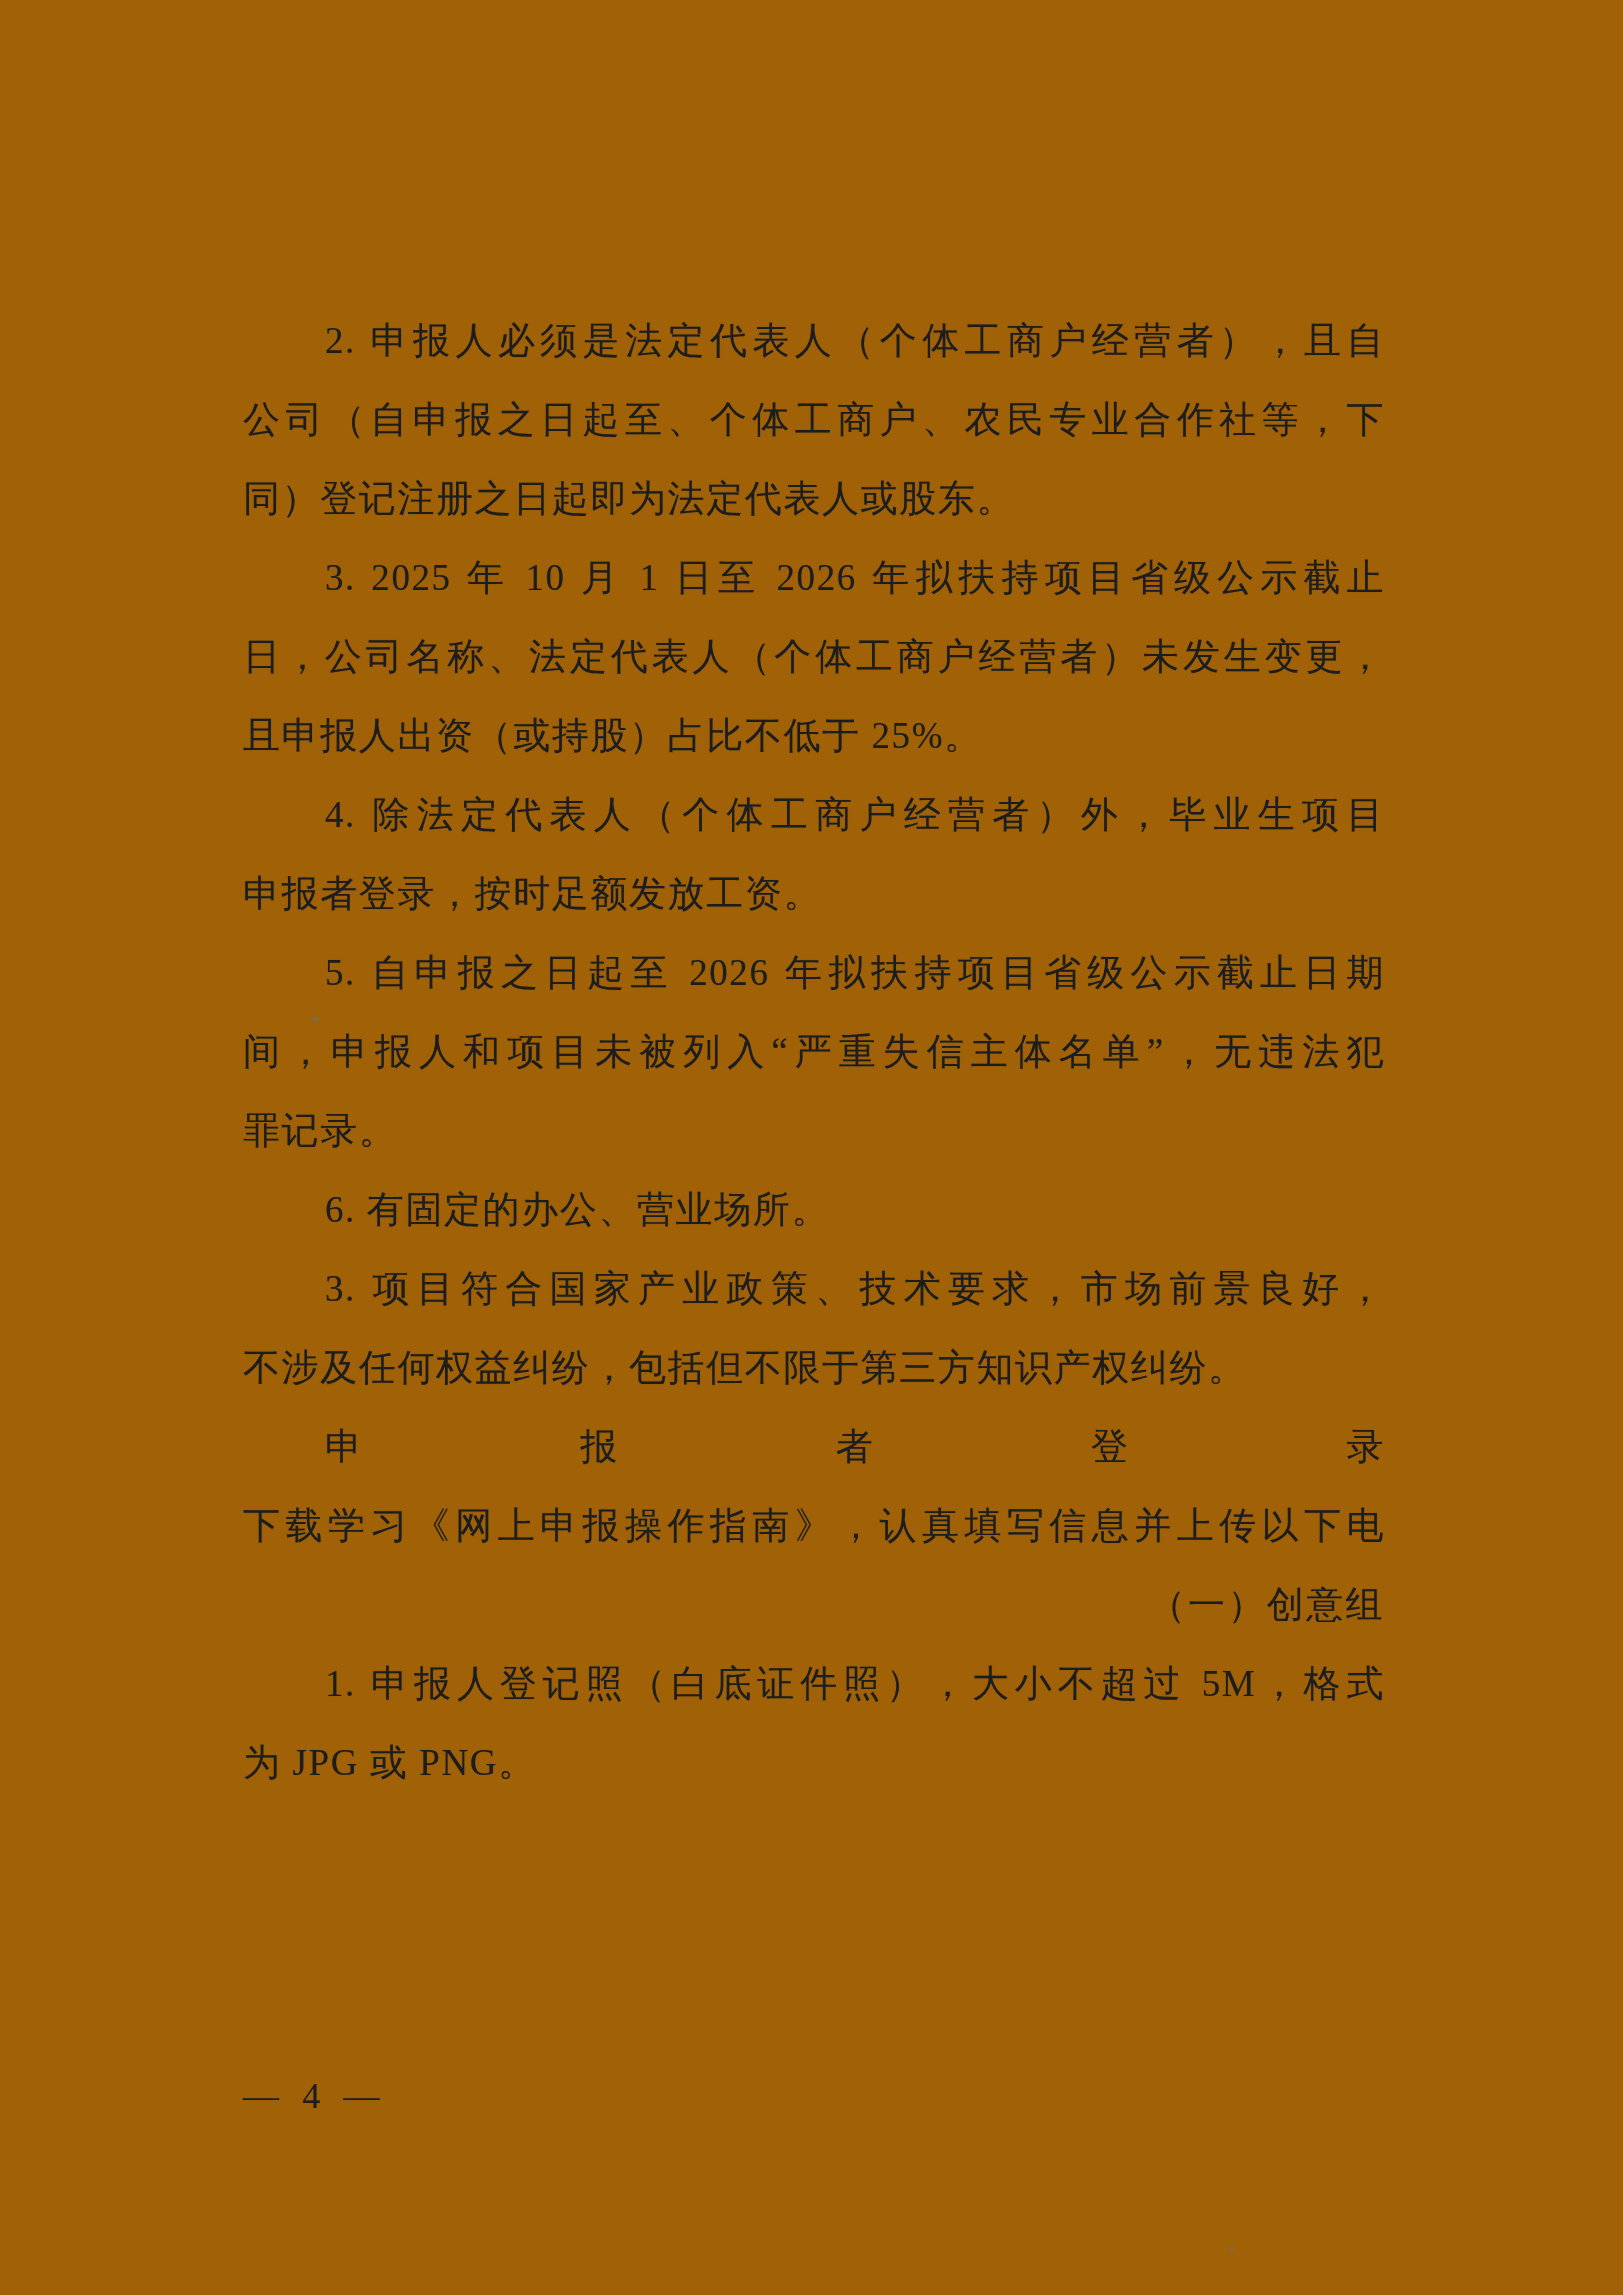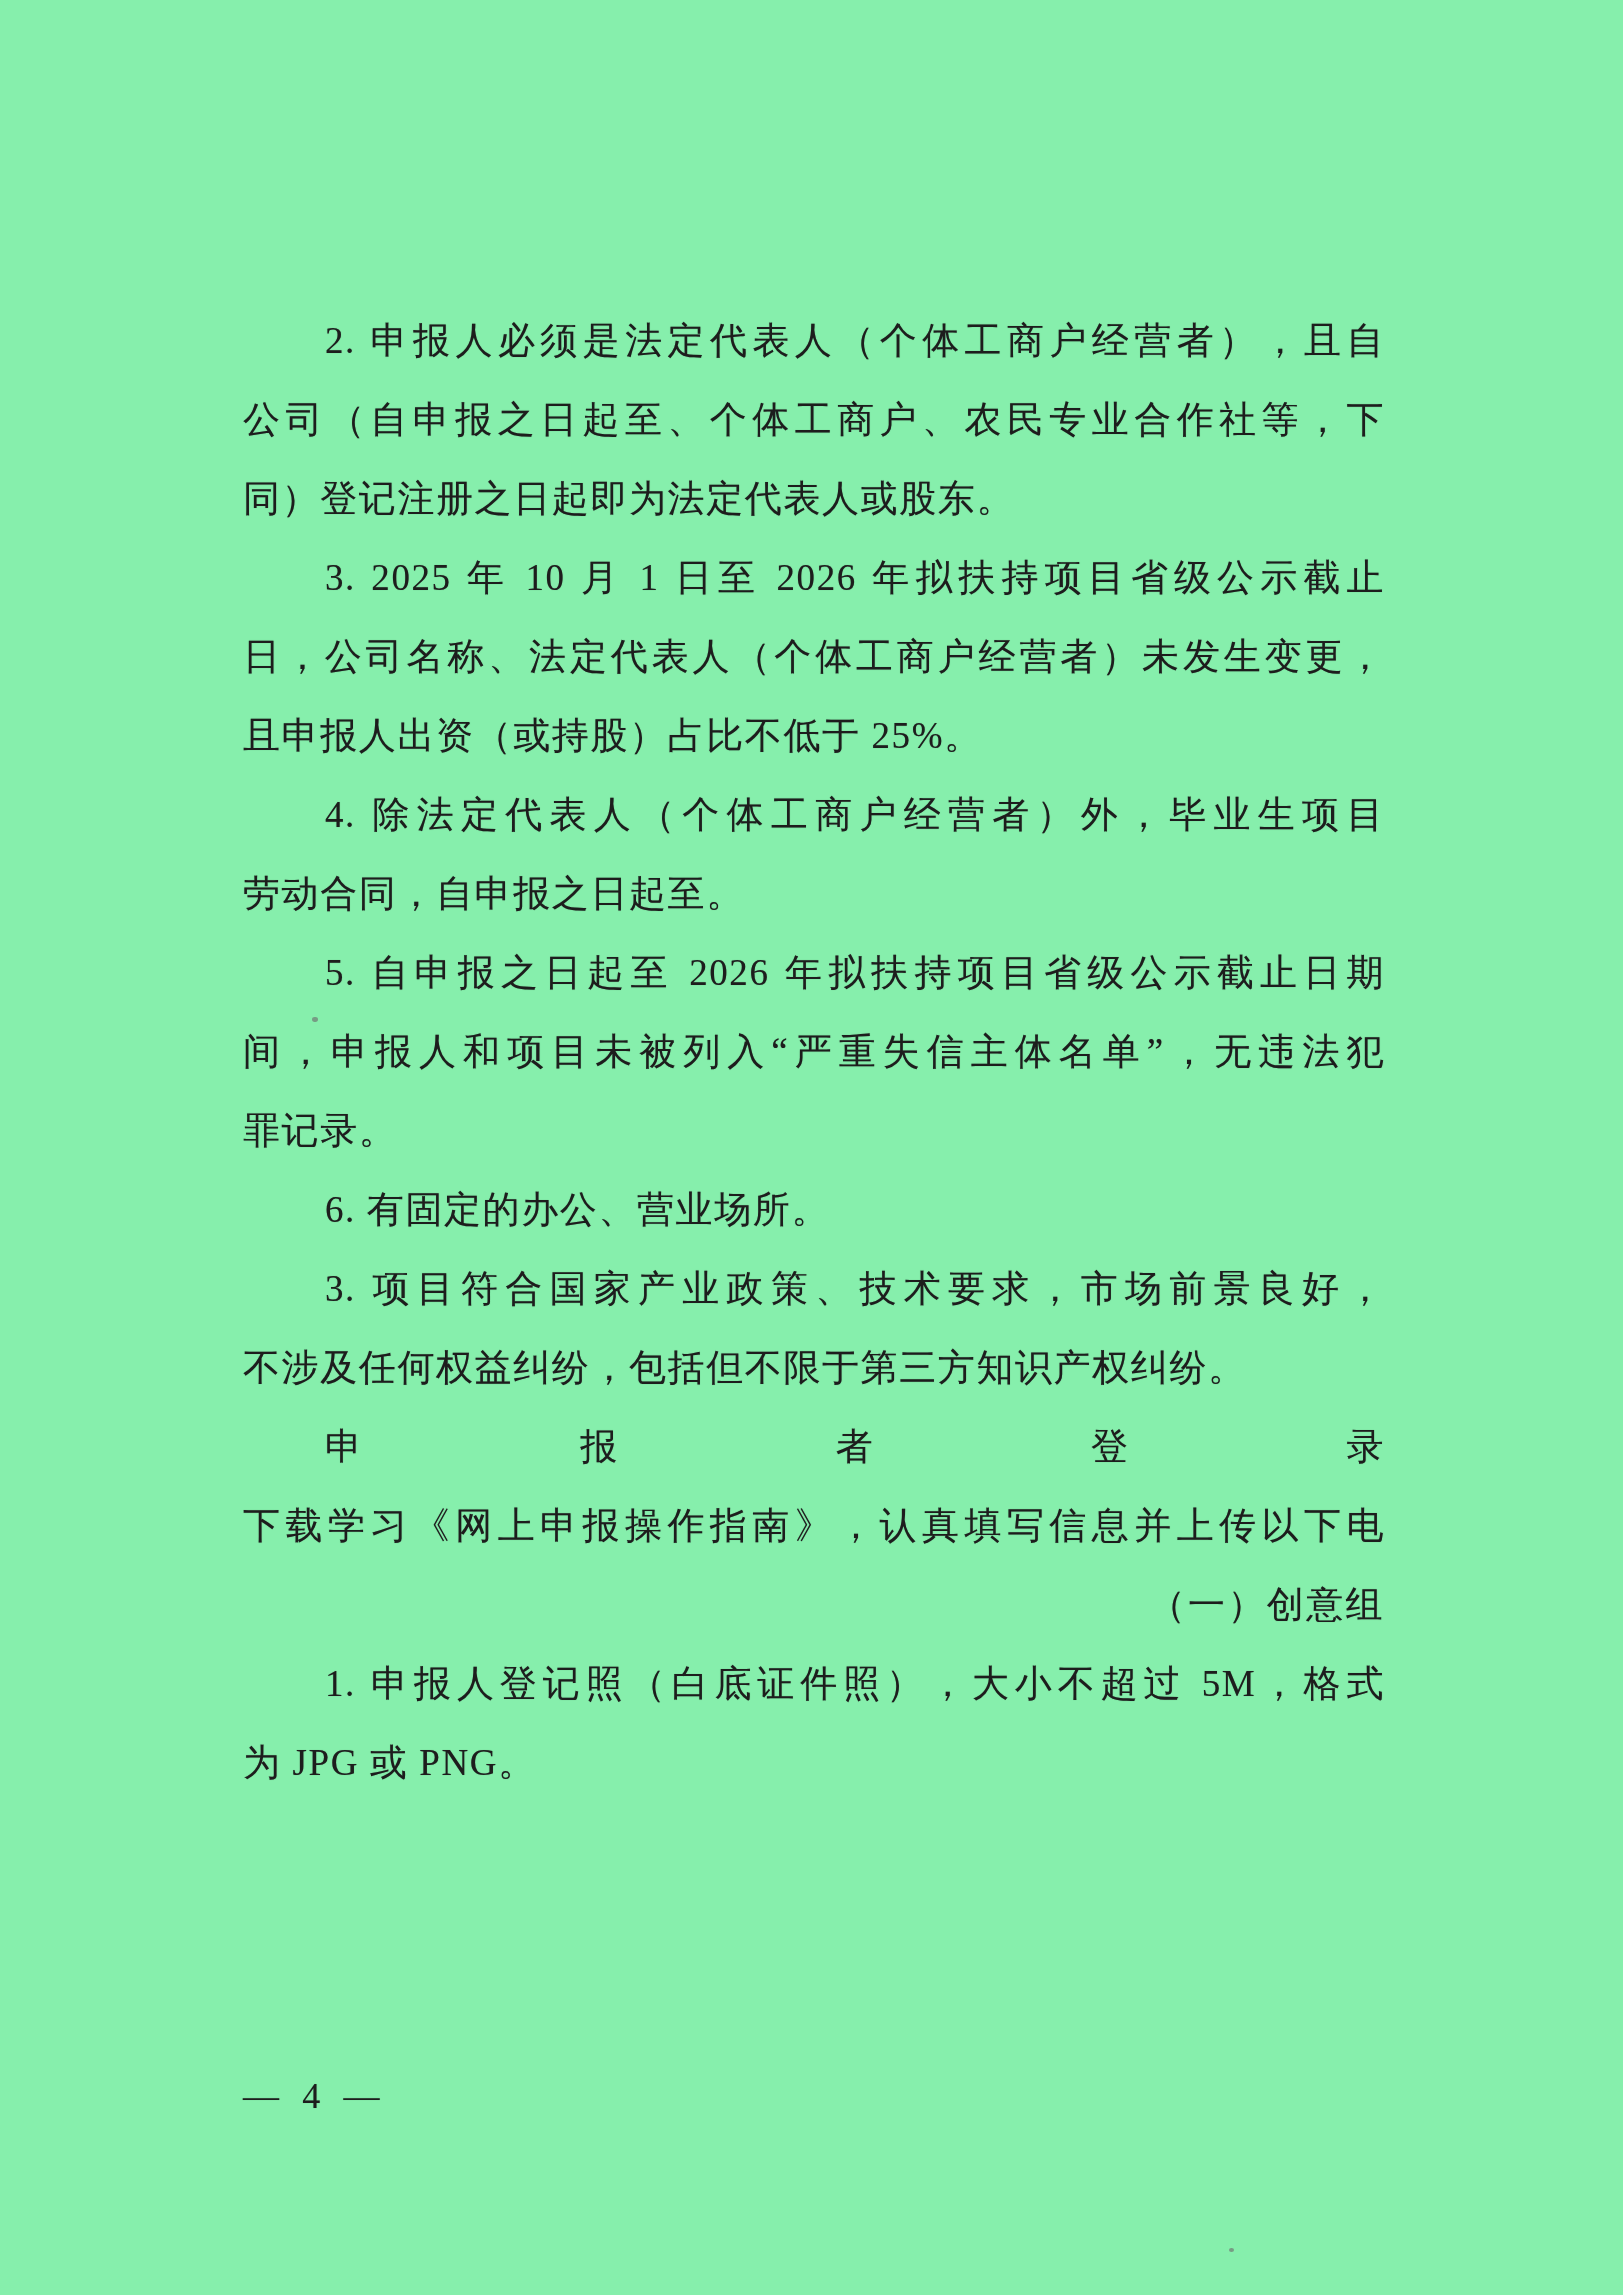--- a/index.html
+++ b/index.html
@@ -4,21 +4,21 @@
 <style>
   html, body {
     margin: 0;
     padding: 0;
     background: #e8e8e8;
   }
   .page {
     position: relative;
     width: 1623px;
     height: 2295px;
-    background: #86efac;
+    background: #a16207;
     overflow: hidden;
     font-family: "Liberation Serif", "DejaVu Serif", serif;
     color: #1d1d1d;
   }
   
   .text-block {
     position: absolute;
     left: 243px;
     top: 301px;
     width: 1142px;
@@ -80,21 +80,21 @@
 <div class="page">
 
   <main class="text-block" id="lines-container">
       <div class="line para-start">2. 申报人必须是法定代表人（个体工商户经营者），且自</div>
       <div class="line para-mid">公司（自申报之日起至、个体工商户、农民专业合作社等，下</div>
       <div class="line para-end">同）登记注册之日起即为法定代表人或股东。</div>
       <div class="line para-start">3. 2025 年 10 月 1 日至 2026 年拟扶持项目省级公示截止</div>
       <div class="line para-mid">日，公司名称、法定代表人（个体工商户经营者）未发生变更，</div>
       <div class="line para-end">且申报人出资（或持股）占比不低于 25%。</div>
       <div class="line para-start">4. 除法定代表人（个体工商户经营者）外，毕业生项目</div>
-      <div class="line para-end">劳动合同，自申报之日起至。</div>
+      <div class="line para-end">申报者登录，按时足额发放工资。</div>
       <div class="line para-start">5. 自申报之日起至 2026 年拟扶持项目省级公示截止日期</div>
       <div class="line para-mid">间，申报人和项目未被列入“严重失信主体名单”，无违法犯</div>
       <div class="line para-end">罪记录。</div>
       <div class="line para-single">6. 有固定的办公、营业场所。</div>
       <div class="line para-start">3. 项目符合国家产业政策、技术要求，市场前景良好，</div>
       <div class="line para-end">不涉及任何权益纠纷，包括但不限于第三方知识产权纠纷。</div>
       <div class="line para-start">申报者登录 http://hbdcxm.hb12333.com/html/display/80546.html，</div>
       <div class="line para-mid">下载学习《网上申报操作指南》，认真填写信息并上传以下电</div>
       <div class="line subheading">（一）创意组</div>
       <div class="line para-start">1. 申报人登记照（白底证件照），大小不超过 5M，格式</div>

